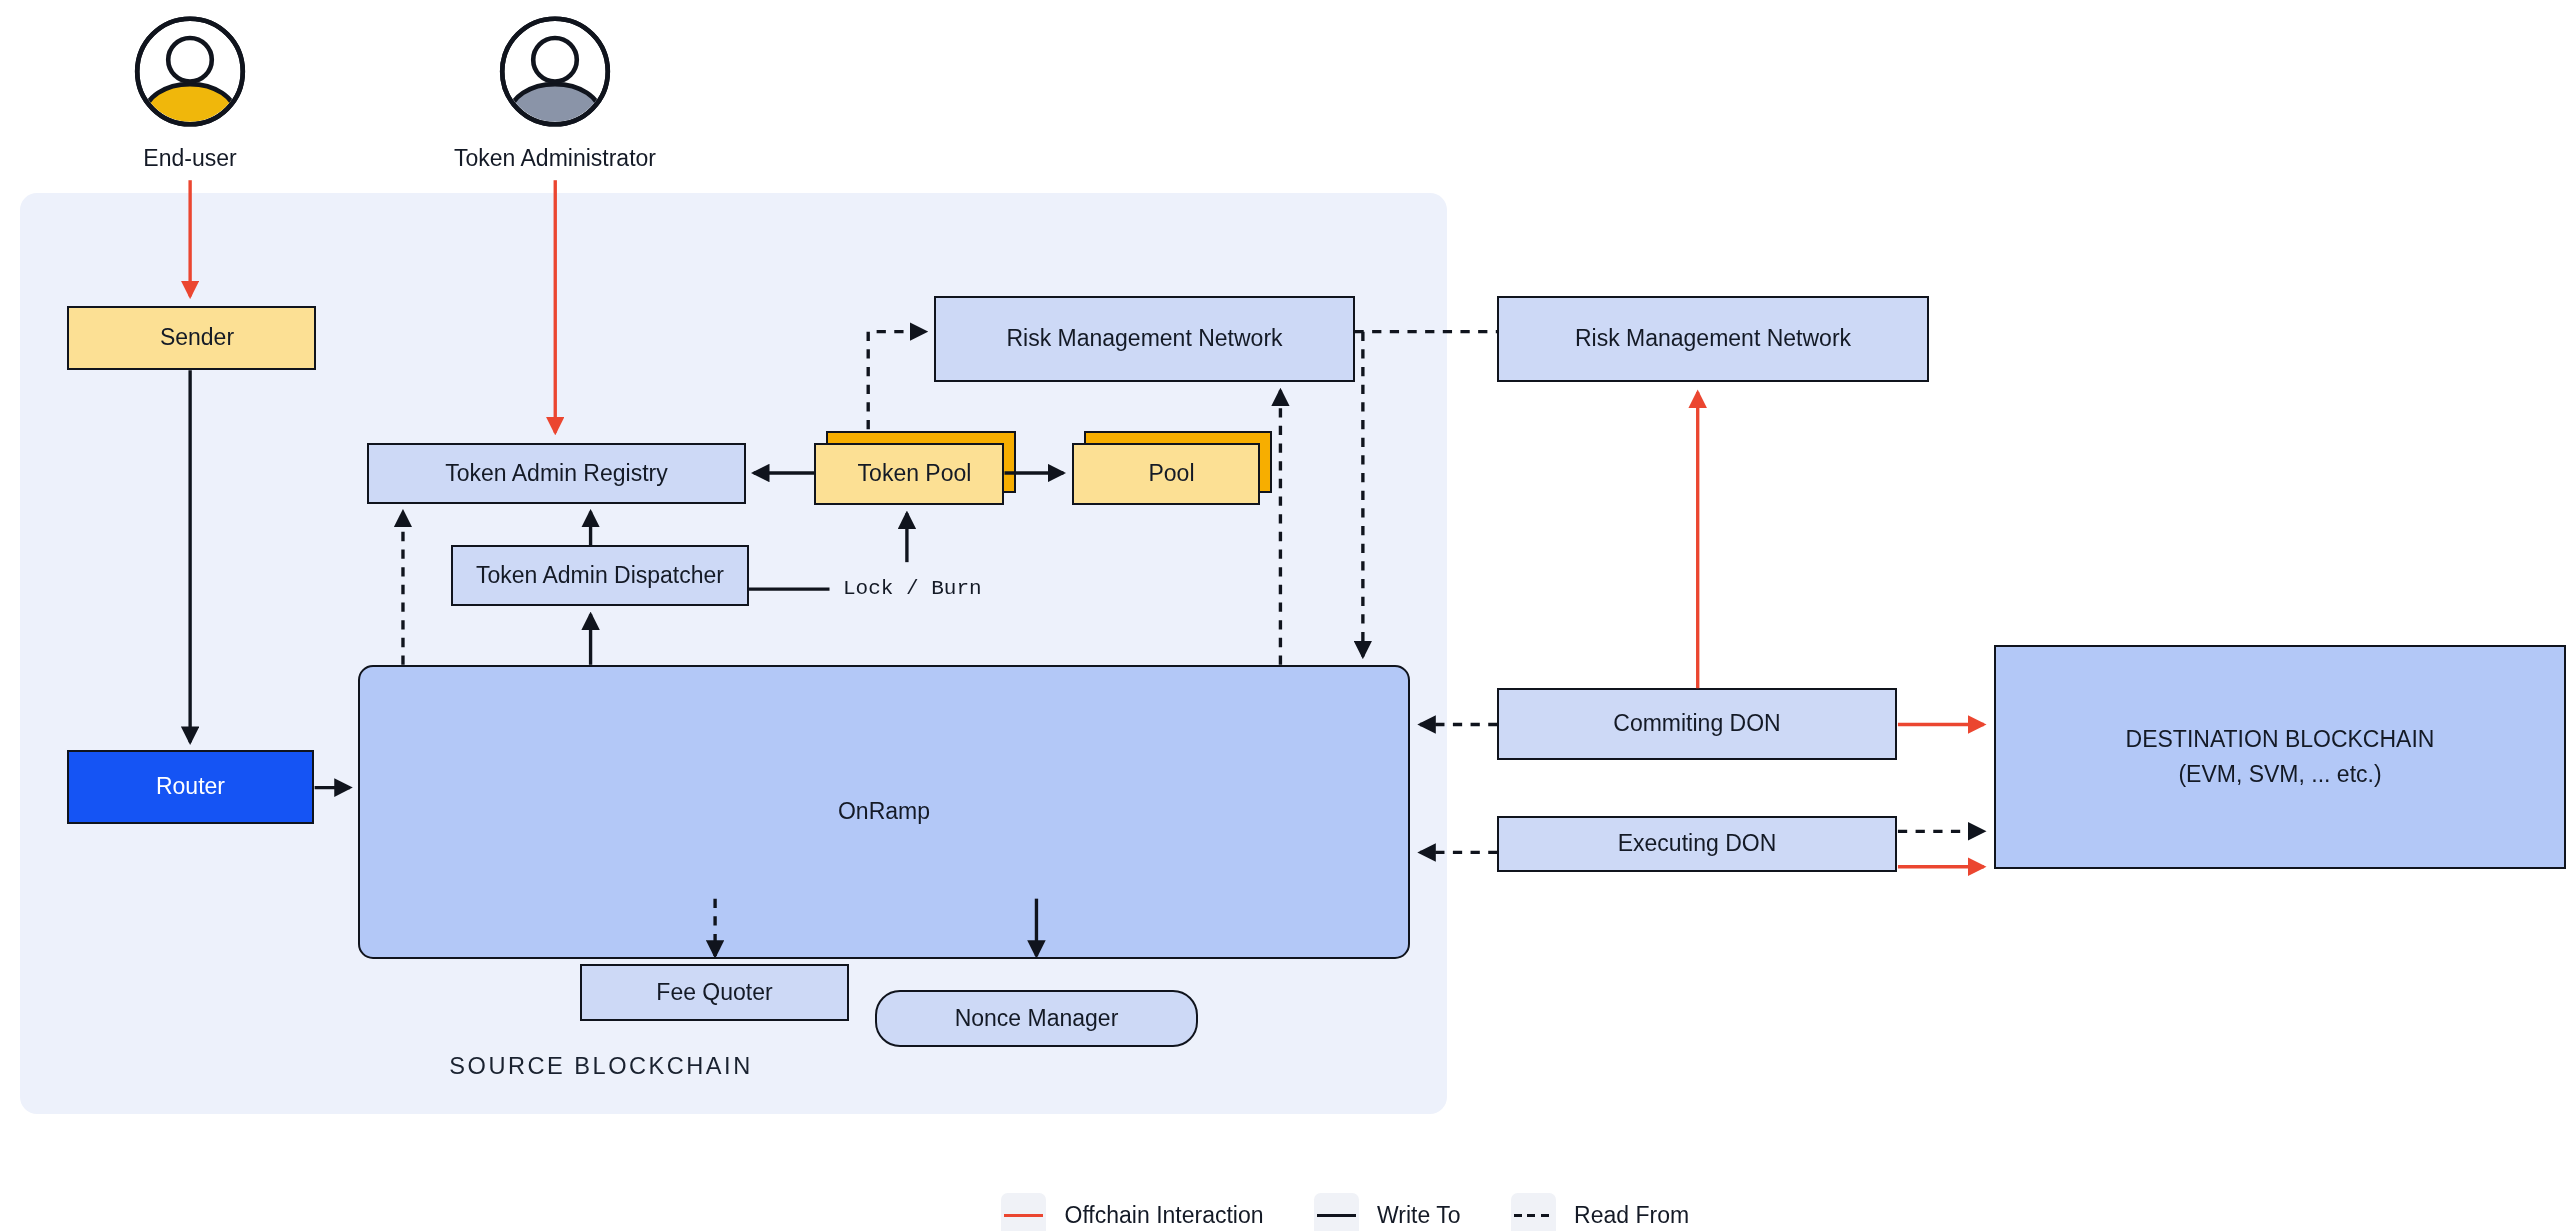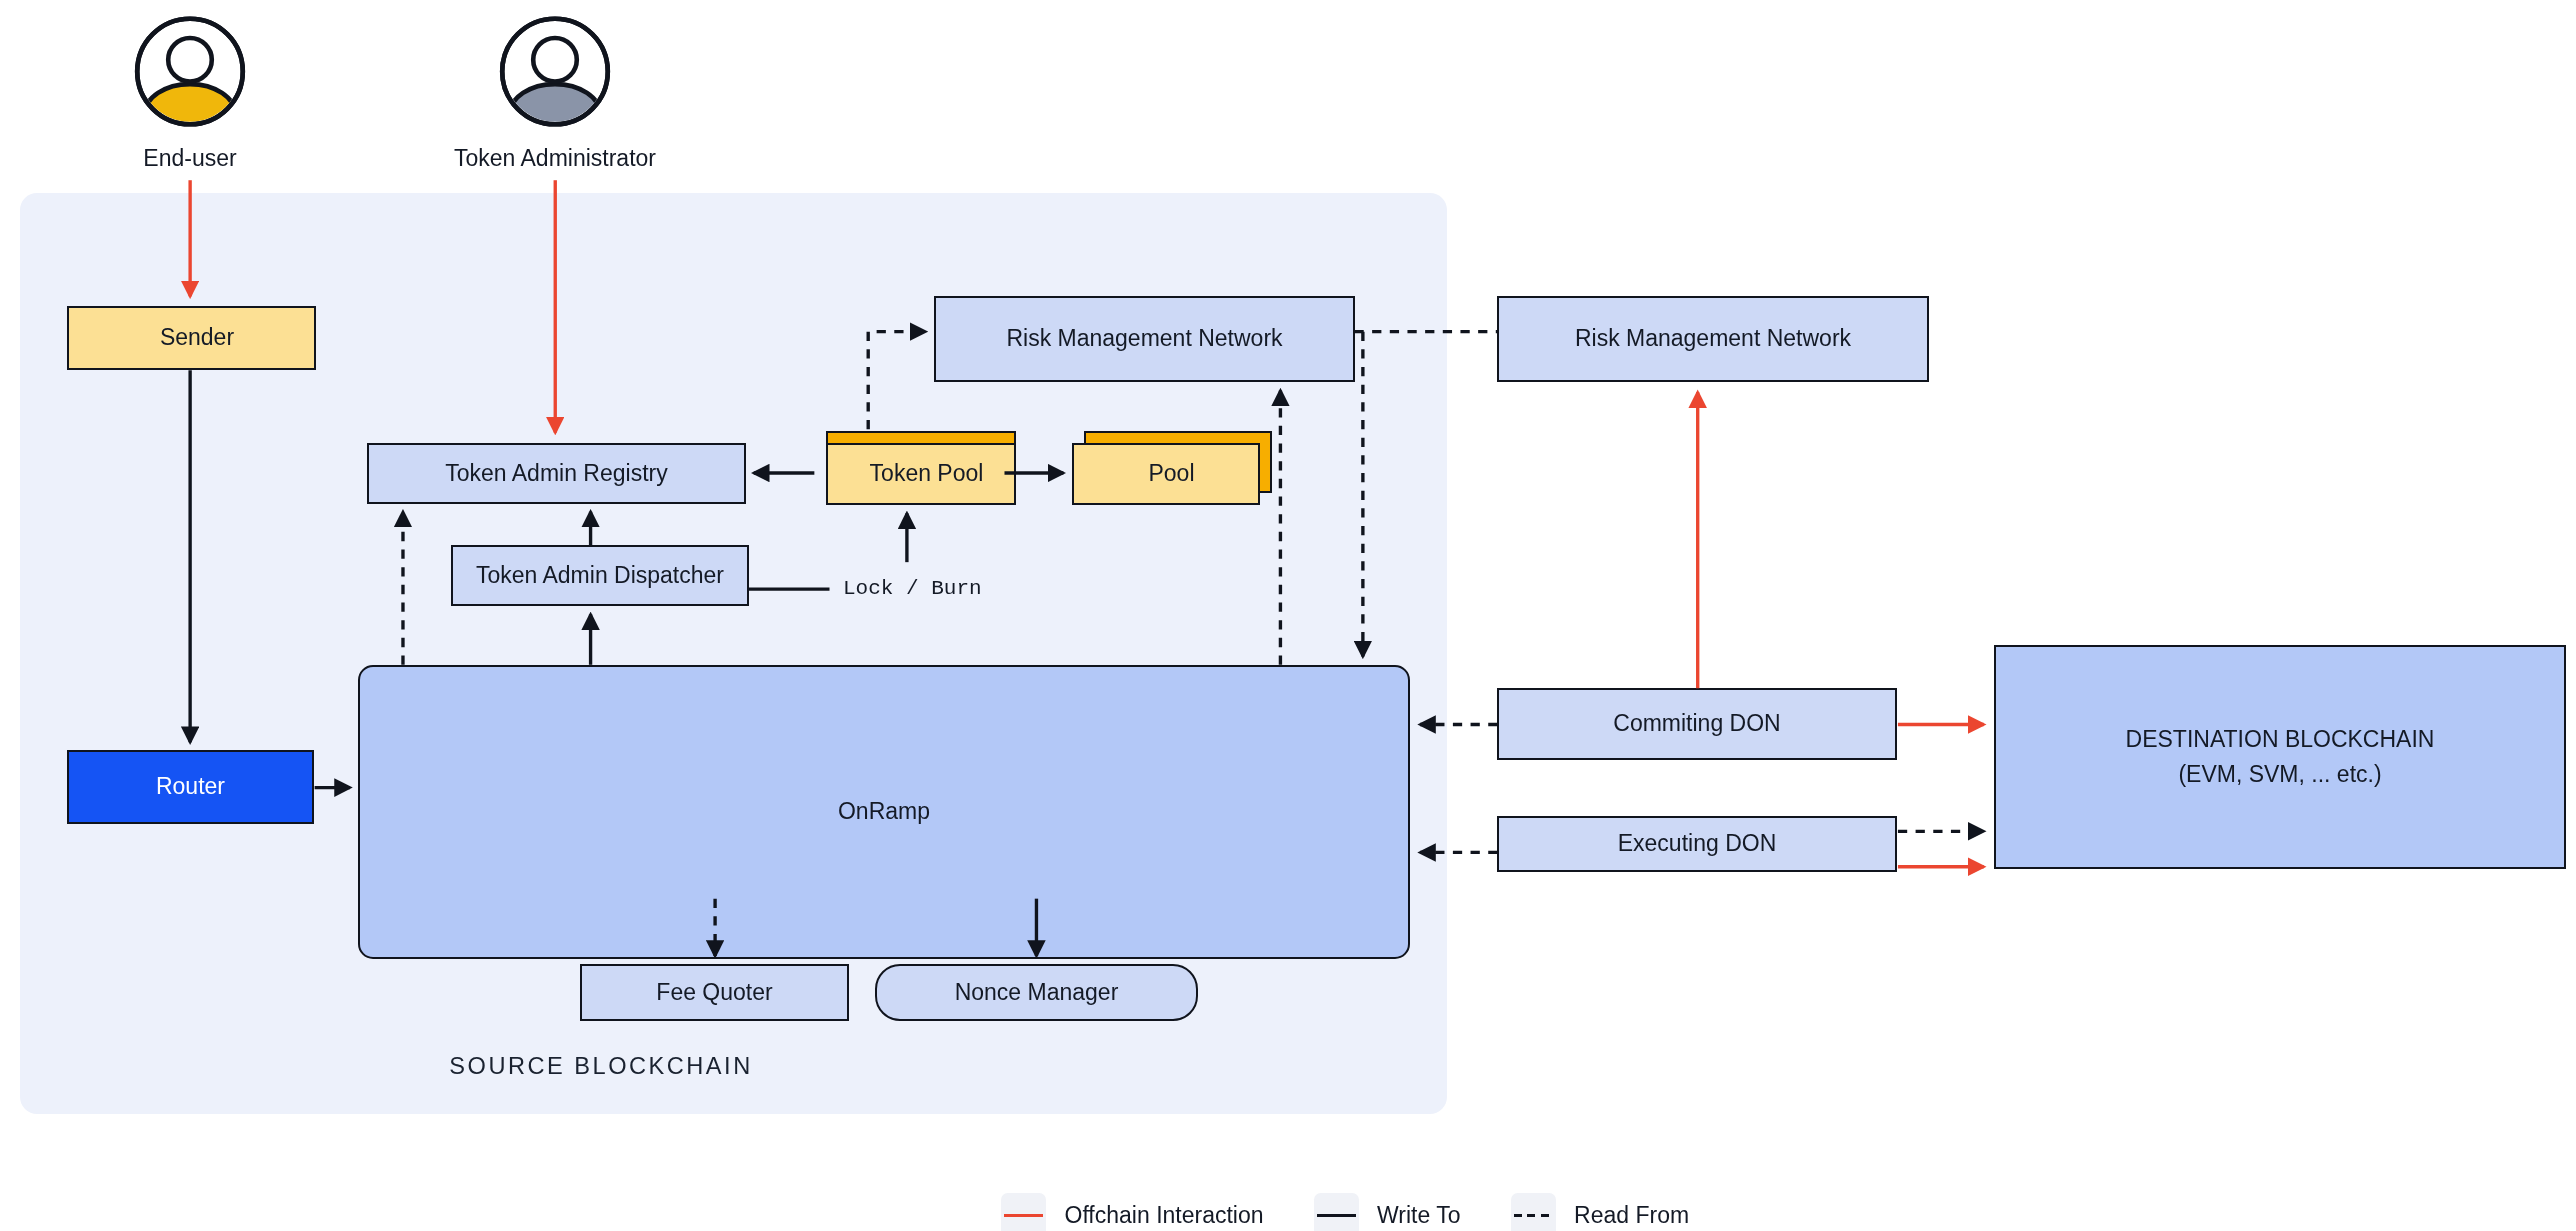--- a/index.html
+++ b/index.html
@@ -113,40 +113,40 @@
 
   <div class="box small-blue" style="left:367px;top:443px;width:379px;height:61px;">
     <span>Token Admin Registry</span>
   </div>
 
   <div class="box small-blue" style="left:451px;top:545px;width:298px;height:61px;">
     <span>Token Admin Dispatcher</span>
   </div>
 
   <div class="box orange-back" style="left:826px;top:431px;width:190px;height:62px;"></div>
-  <div class="box yellow" style="left:814px;top:443px;width:190px;height:62px;margin-left:12px;">
+  <div class="box yellow" style="left:814px;top:443px;width:190px;height:62px;">
     <span>Token Pool</span>
   </div>
 
   <div class="box orange-back" style="left:1084px;top:431px;width:188px;height:62px;"></div>
   <div class="box yellow" style="left:1072px;top:443px;width:188px;height:62px;">
     <span>Pool</span>
   </div>
 
   <div class="free-label mono" style="left:843px;top:577px;">Lock / Burn</div>
 
   <div class="box big-blue" style="left:358px;top:665px;width:1052px;height:294px;border-radius:15px;">
     <span>OnRamp</span>
   </div>
 
   <div class="box small-blue" style="left:580px;top:964px;width:269px;height:57px;">
     <span>Fee Quoter</span>
   </div>
 
-  <div class="box small-blue" style="left:875px;top:964px;width:323px;height:57px;border-radius:25px;">
+  <div class="box small-blue" style="left:875px;top:990px;width:323px;height:57px;border-radius:25px;">
     <span>Nonce Manager</span>
   </div>
 
   <div class="box small-blue" style="left:934px;top:296px;width:421px;height:86px;">
     <span>Risk Management Network</span>
   </div>
 
   <div class="section-label" style="left:601px;top:1053px;">SOURCE BLOCKCHAIN</div>
 
   <div class="box small-blue" style="left:1497px;top:296px;width:432px;height:86px;">

